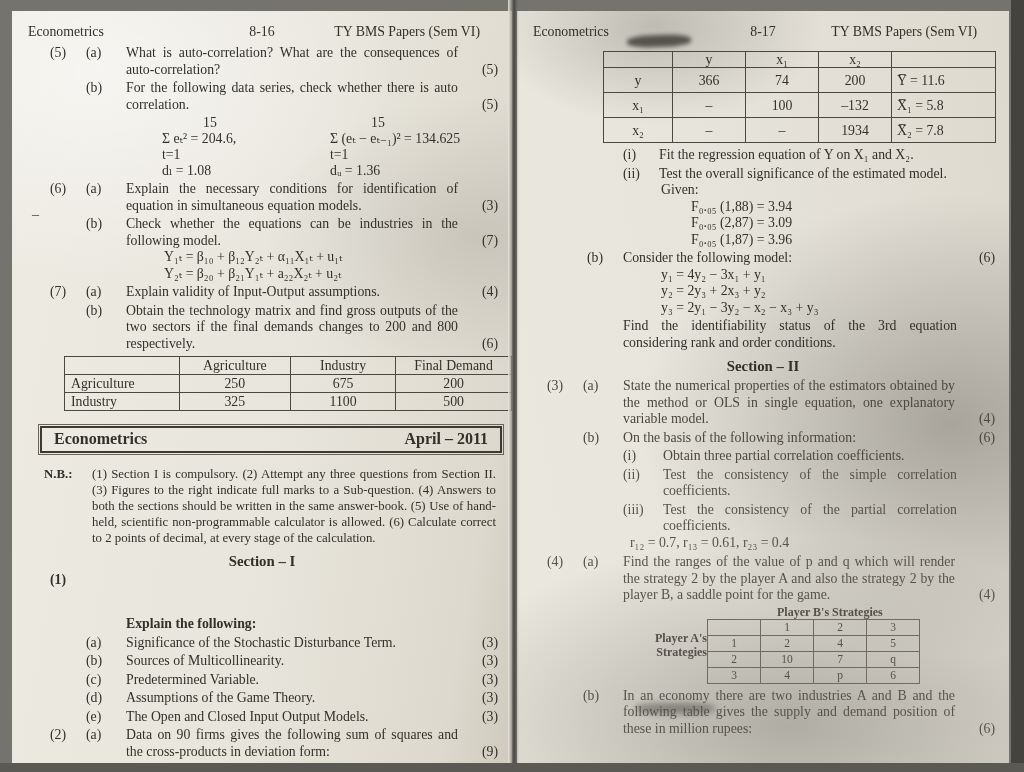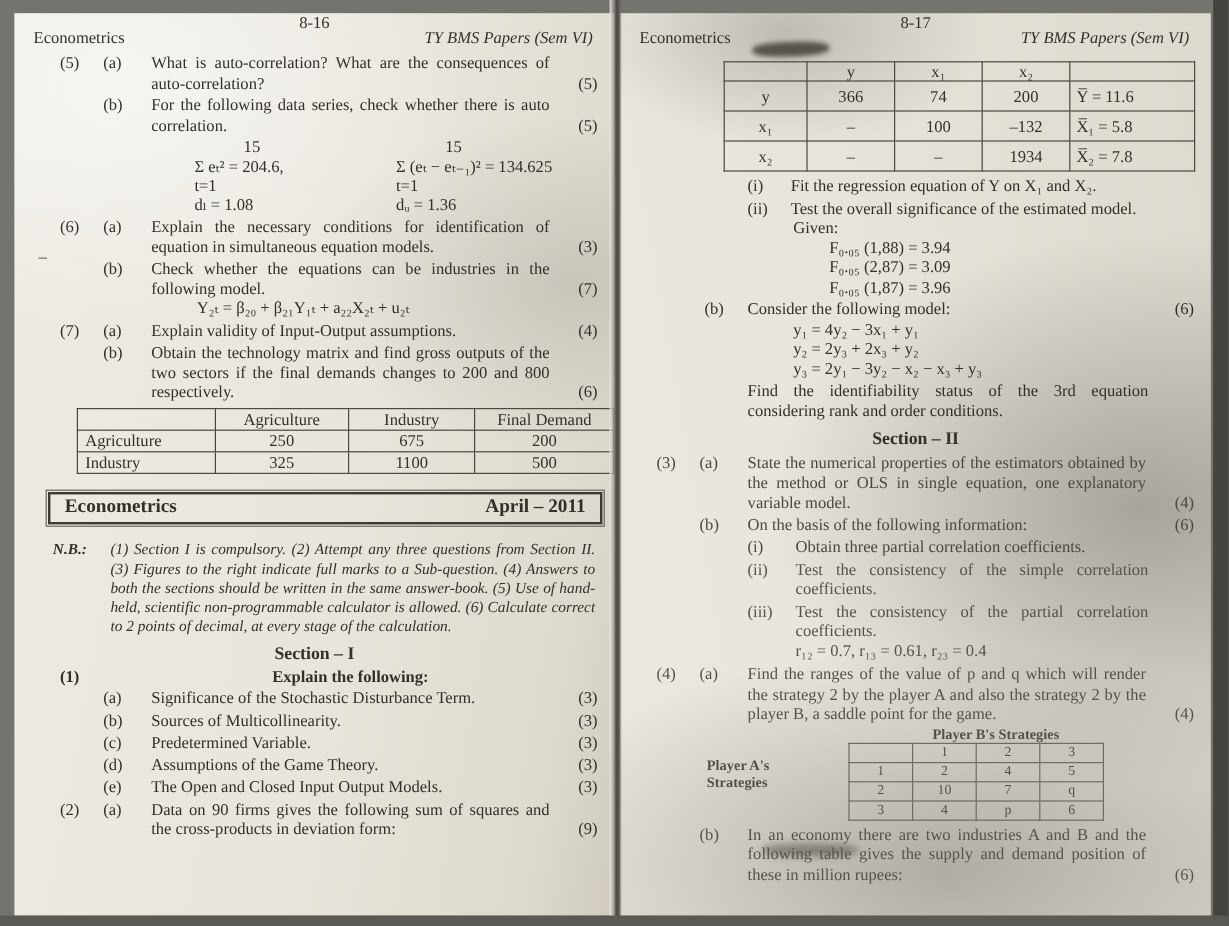--- a/index.html
+++ b/index.html
@@ -13,22 +13,22 @@
     radial-gradient(ellipse 300px 200px at 92% 30%, rgba(60,56,48,0.14), transparent 70%),
     linear-gradient(100deg,#eeebe3 0%,#e8e5dc 55%,#ddd9ce 88%,#cfcabd 100%);}
   .page.right{left:517px;width:492px;background:
     radial-gradient(ellipse 240px 140px at 28% 2%, rgba(47,44,38,0.22), transparent 70%),
     radial-gradient(ellipse 430px 320px at 88% 55%, rgba(47,44,38,0.32), transparent 72%),
     radial-gradient(ellipse 520px 260px at 55% 95%, rgba(47,44,38,0.30), transparent 72%),
     linear-gradient(260deg,#ddd9cf 0%,#e7e4db 55%,#ebe8e0 100%);}
   .spine{position:absolute;left:508px;top:0;width:11px;height:772px;background:
     linear-gradient(90deg, rgba(238,235,227,0.9) 0%, rgba(35,33,29,0.55) 55%, rgba(90,87,80,0.25) 80%, rgba(0,0,0,0) 100%);}
   .phead{position:relative;padding:13px 8px 0 16px;font-size:13.8px;height:18px;}
-  .phead .hc{position:absolute;left:0;right:0;top:0;text-align:center;}
-  .phead .hr{position:absolute;right:18px;top:13px;font-style:italic;}
+  .phead .hc{position:absolute;left:0;right:0;top:13px;text-align:center;}
+  .phead .hr{position:absolute;right:32px;top:13px;}
   table{border-collapse:collapse;}
   td{border:1.4px solid #4c4840;font-size:13.8px;text-align:center;padding:0 6px;height:16.5px;line-height:15px;}
   .ftable{margin:8px 0 0 92px;}
   .ftable td{min-width:58px;}
   .ftable td:first-child{width:86px;}
   .iotable{margin:4px 0 0 52px;}
   .iotable td{height:17px;}
   .iotable td:first-child{width:108px;text-align:left;padding-left:6px;}
   .iotable td:nth-child(2){width:104px;}
   .iotable td:nth-child(3){width:100px;}
@@ -46,30 +46,30 @@
   .qrow .t{text-align:justify;padding-right:8px;}
   .qrow .m{text-align:right;align-self:end;}
   .eqflex{display:flex;margin:2px 0 0 112px;font-size:13.8px;line-height:16px;}
   .eqcol{width:198px;}
   .eqcol div:first-child{padding-left:6px;margin-left:35px;}
   .eqline{margin-left:114px;font-size:13.8px;line-height:16.5px;}
   .titlebox{margin:13px 8px 0 26px;border:1px solid #6a655c;padding:1px;}
   .titlebox .inner{border:2.2px solid #3e3a33;display:flex;justify-content:space-between;
      padding:2px 12px 3px 12px;font-weight:bold;font-size:16px;}
   .nb{display:grid;grid-template-columns:48px 1fr;margin:11px 16px 0 32px;
-      font-style:italic;font-size:12.8px;line-height:16px;}
+      font-size:12.8px;line-height:16px;}
   .nb .nbl{font-weight:bold;}
   .nb .nbt{text-align:justify;}
   .sechead{text-align:center;font-weight:bold;font-size:14.8px;margin-top:7px;line-height:17px;}
   .given-label{margin-left:114px;font-size:13.8px;line-height:16.5px;}
   .given-line{margin-left:144px;font-size:13.8px;line-height:16.5px;}
   .f1{color:#4c4841;}
   .f2{color:#57534b;filter:blur(0.35px);}
   .game{display:grid;grid-template-columns:118px auto;margin:2px 0 0 42px;filter:blur(0.45px);color:#55514a;}
-  .game .side{align-self:center;text-align:left;font-weight:bold;font-size:12px;line-height:14px;}
+  .game .side{align-self:center;text-align:right;font-weight:bold;font-size:12px;line-height:14px;}
   .game .main{display:flex;flex-direction:column;align-items:flex-start;}
   .game .gtitle{font-weight:bold;font-size:12px;line-height:13px;margin-left:70px;}
   .game td{border:1px solid #6f6b62;width:52px;height:13px;font-size:11.5px;padding:0;color:#55514a;}
   .smudge{position:absolute;background:#3b3832;border-radius:40%;}
   .margin-dash{position:absolute;left:20px;top:196px;font-size:14px;color:#44403a;}
 </style>
 </head>
 <body>
 
 <div class="scan">
@@ -119,20 +119,21 @@
         <span class="s">(a)</span>
         <span class="t">Explain the necessary conditions for identification of equation in simultaneous equation models.</span>
         <span class="m">(3)</span>
       </div>
       <div class="qrow">
         <span class="n"></span>
         <span class="s">(b)</span>
         <span class="t">Check whether the equations can be industries in the following model.</span>
         <span class="m">(7)</span>
       </div>
+      <div class="eqline">Y₁ₜ = β₁₀ + β₁₂Y₂ₜ + α₁₁X₁ₜ + u₁ₜ</div>
       <div class="eqline">Y₂ₜ = β₂₀ + β₂₁Y₁ₜ + a₂₂X₂ₜ + u₂ₜ</div>
     </div>
 
     <div class="qblock" style="margin-top:2px;">
       <div class="qrow">
         <span class="n">(7)</span>
         <span class="s">(a)</span>
         <span class="t">Explain validity of Input-Output assumptions.</span>
         <span class="m">(4)</span>
       </div>
@@ -178,21 +179,21 @@
       <span class="nbl">N.B.:</span>
       <span class="nbt">(1) Section I is compulsory. (2) Attempt any three questions from Section II. (3) Figures to the right indicate full marks to a Sub-question. (4) Answers to both the sections should be written in the same answer-book. (5) Use of hand-held, scientific non-programmable calculator is allowed. (6) Calculate correct to 2 points of decimal, at every stage of the calculation.</span>
     </div>
 
     <div class="sechead">Section – I</div>
 
     <div class="qblock" style="margin-top:1px;">
       <div class="qrow" style="font-weight:bold;">
         <span class="n">(1)</span>
         <span class="s"></span>
-        <span class="t" style="text-align:center;">Explain the following:</span>
+        <span class="t" style="text-align:left;margin-top:44px;">Explain the following:</span>
         <span class="m"></span>
       </div>
       <div class="qrow">
         <span class="n"></span>
         <span class="s">(a)</span>
         <span class="t">Significance of the Stochastic Disturbance Term.</span>
         <span class="m">(3)</span>
       </div>
       <div class="qrow">
         <span class="n"></span>
@@ -331,21 +332,21 @@
         <span class="s">(ii)</span>
         <span class="t">Test the consistency of the simple correlation coefficients.</span>
         <span class="m"></span>
       </div>
       <div class="qrow f2" style="grid-template-columns:76px 40px 1fr 30px;">
         <span class="n"></span>
         <span class="s">(iii)</span>
         <span class="t">Test the consistency of the partial correlation coefficients.</span>
         <span class="m"></span>
       </div>
-      <div class="eqline f2" style="margin-left:116px;">r₁₂ = 0.7, r₁₃ = 0.61, r₂₃ = 0.4</div>
+      <div class="eqline f2" style="margin-left:83px;">r₁₂ = 0.7, r₁₃ = 0.61, r₂₃ = 0.4</div>
     </div>
 
     <div class="qblock f2" style="margin-top:3px;margin-left:30px;">
       <div class="qrow">
         <span class="n">(4)</span>
         <span class="s">(a)</span>
         <span class="t">Find the ranges of the value of p and q which will render the strategy 2 by the player A and also the strategy 2 by the player B, a saddle point for the game.</span>
         <span class="m">(4)</span>
       </div>
 

